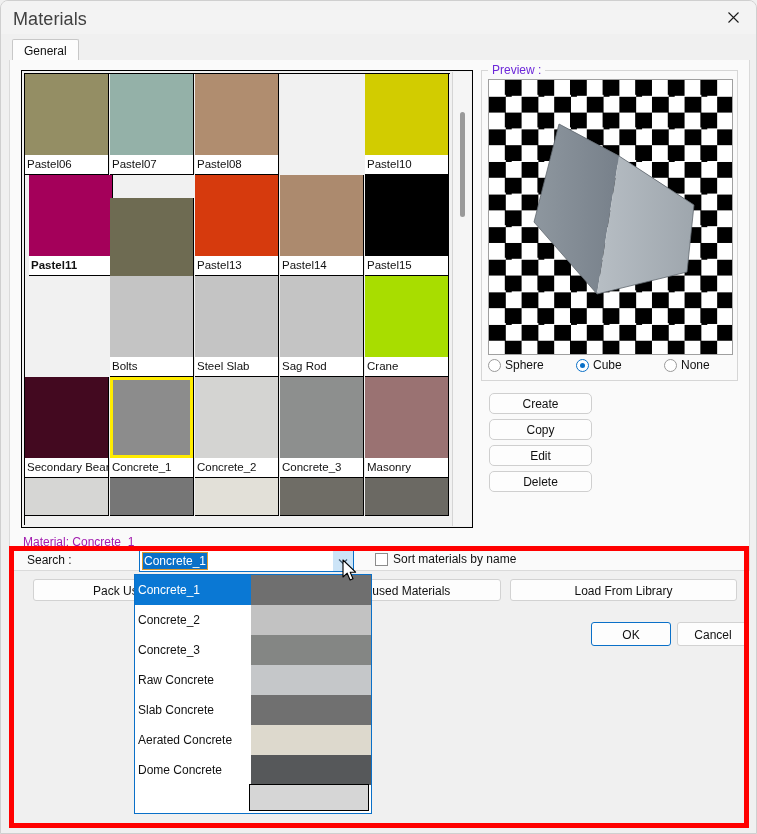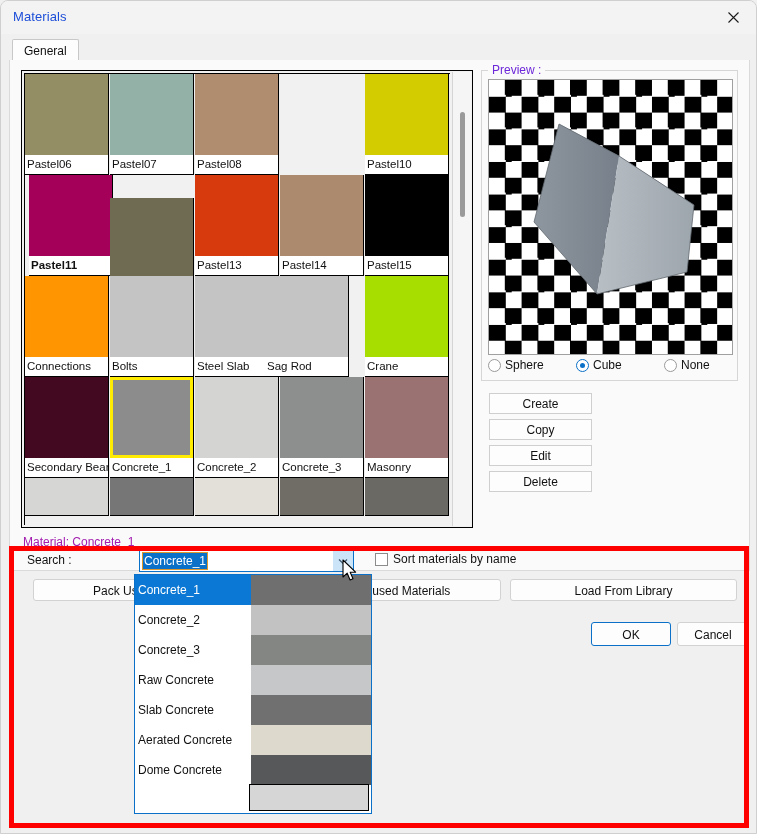--- a/index.html
+++ b/index.html
@@ -20,21 +20,21 @@
     border-radius:8px 8px 0 0;
     box-sizing:border-box;
   }
   #titlebar{
     position:absolute;left:0;top:0;width:755px;height:33px;
     background:#f3f3f3;
     border-radius:7px 7px 0 0;
   }
   #title-text{
     position:absolute;left:12px;top:8px;
-    font-size:13px;color:#1d4ed8;
+    font-size:18px;color:#404040;
     letter-spacing:.1px;
   }
   #close-btn{
     position:absolute;right:0;top:0;width:46px;height:32px;
     display:flex;align-items:center;justify-content:center;
     border-radius:0 7px 0 0;
     cursor:default;
   }
   #close-btn svg{display:block;}
 
@@ -173,21 +173,21 @@
 
   
   #action-buttons{
     position:absolute;left:479px;top:333px;width:112px;
   }
   .act-btn{
     display:block;width:103px;height:21px;
     margin-bottom:5px;
     background:#fdfdfd;
     border:1px solid #cfcfcf;
-    border-radius:0;
+    border-radius:5px;
     font-size:12px;
     color:#111;
     font-family:"Liberation Sans",sans-serif;
     text-align:center;
     line-height:19px;
     box-sizing:border-box;
     cursor:default;
   }
 
   
@@ -359,33 +359,29 @@
             <div class="mat-cell" style="left: 255px;">
               <div class="mat-swatch" style="background: rgb(172, 138, 110);"></div>
               <div class="mat-label">Pastel14</div>
             </div>
             <div class="mat-cell" style="left: 340px;">
               <div class="mat-swatch" style="background: rgb(0, 0, 0);"></div>
               <div class="mat-label">Pastel15</div>
             </div>
           </div>
           <div class="mat-row">
-            <div class="mat-cell" style="left: 0px;">
-              <div class="mat-swatch" style="background: rgb(255, 149, 0);"></div>
-              <div class="mat-label">Connections</div>
-            </div>
             <div class="mat-cell" style="left: 85px;">
               <div class="mat-swatch" style="background: rgb(196, 196, 196);"></div>
               <div class="mat-label">Bolts</div>
             </div>
             <div class="mat-cell" style="left: 170px;">
               <div class="mat-swatch" style="background: rgb(196, 196, 196);"></div>
               <div class="mat-label">Steel Slab</div>
             </div>
-            <div class="mat-cell" style="left: 240px; text-decoration: underline;">
+            <div class="mat-cell" style="left: 255px; text-decoration: underline;">
               <div class="mat-swatch" style="background: rgb(196, 196, 196);"></div>
               <div class="mat-label">Sag Rod</div>
             </div>
             <div class="mat-cell" style="left: 340px;">
               <div class="mat-swatch" style="background: rgb(168, 221, 0);"></div>
               <div class="mat-label">Crane</div>
             </div>
           </div>
           <div class="mat-row">
             <div class="mat-cell" style="left: 0px;">

